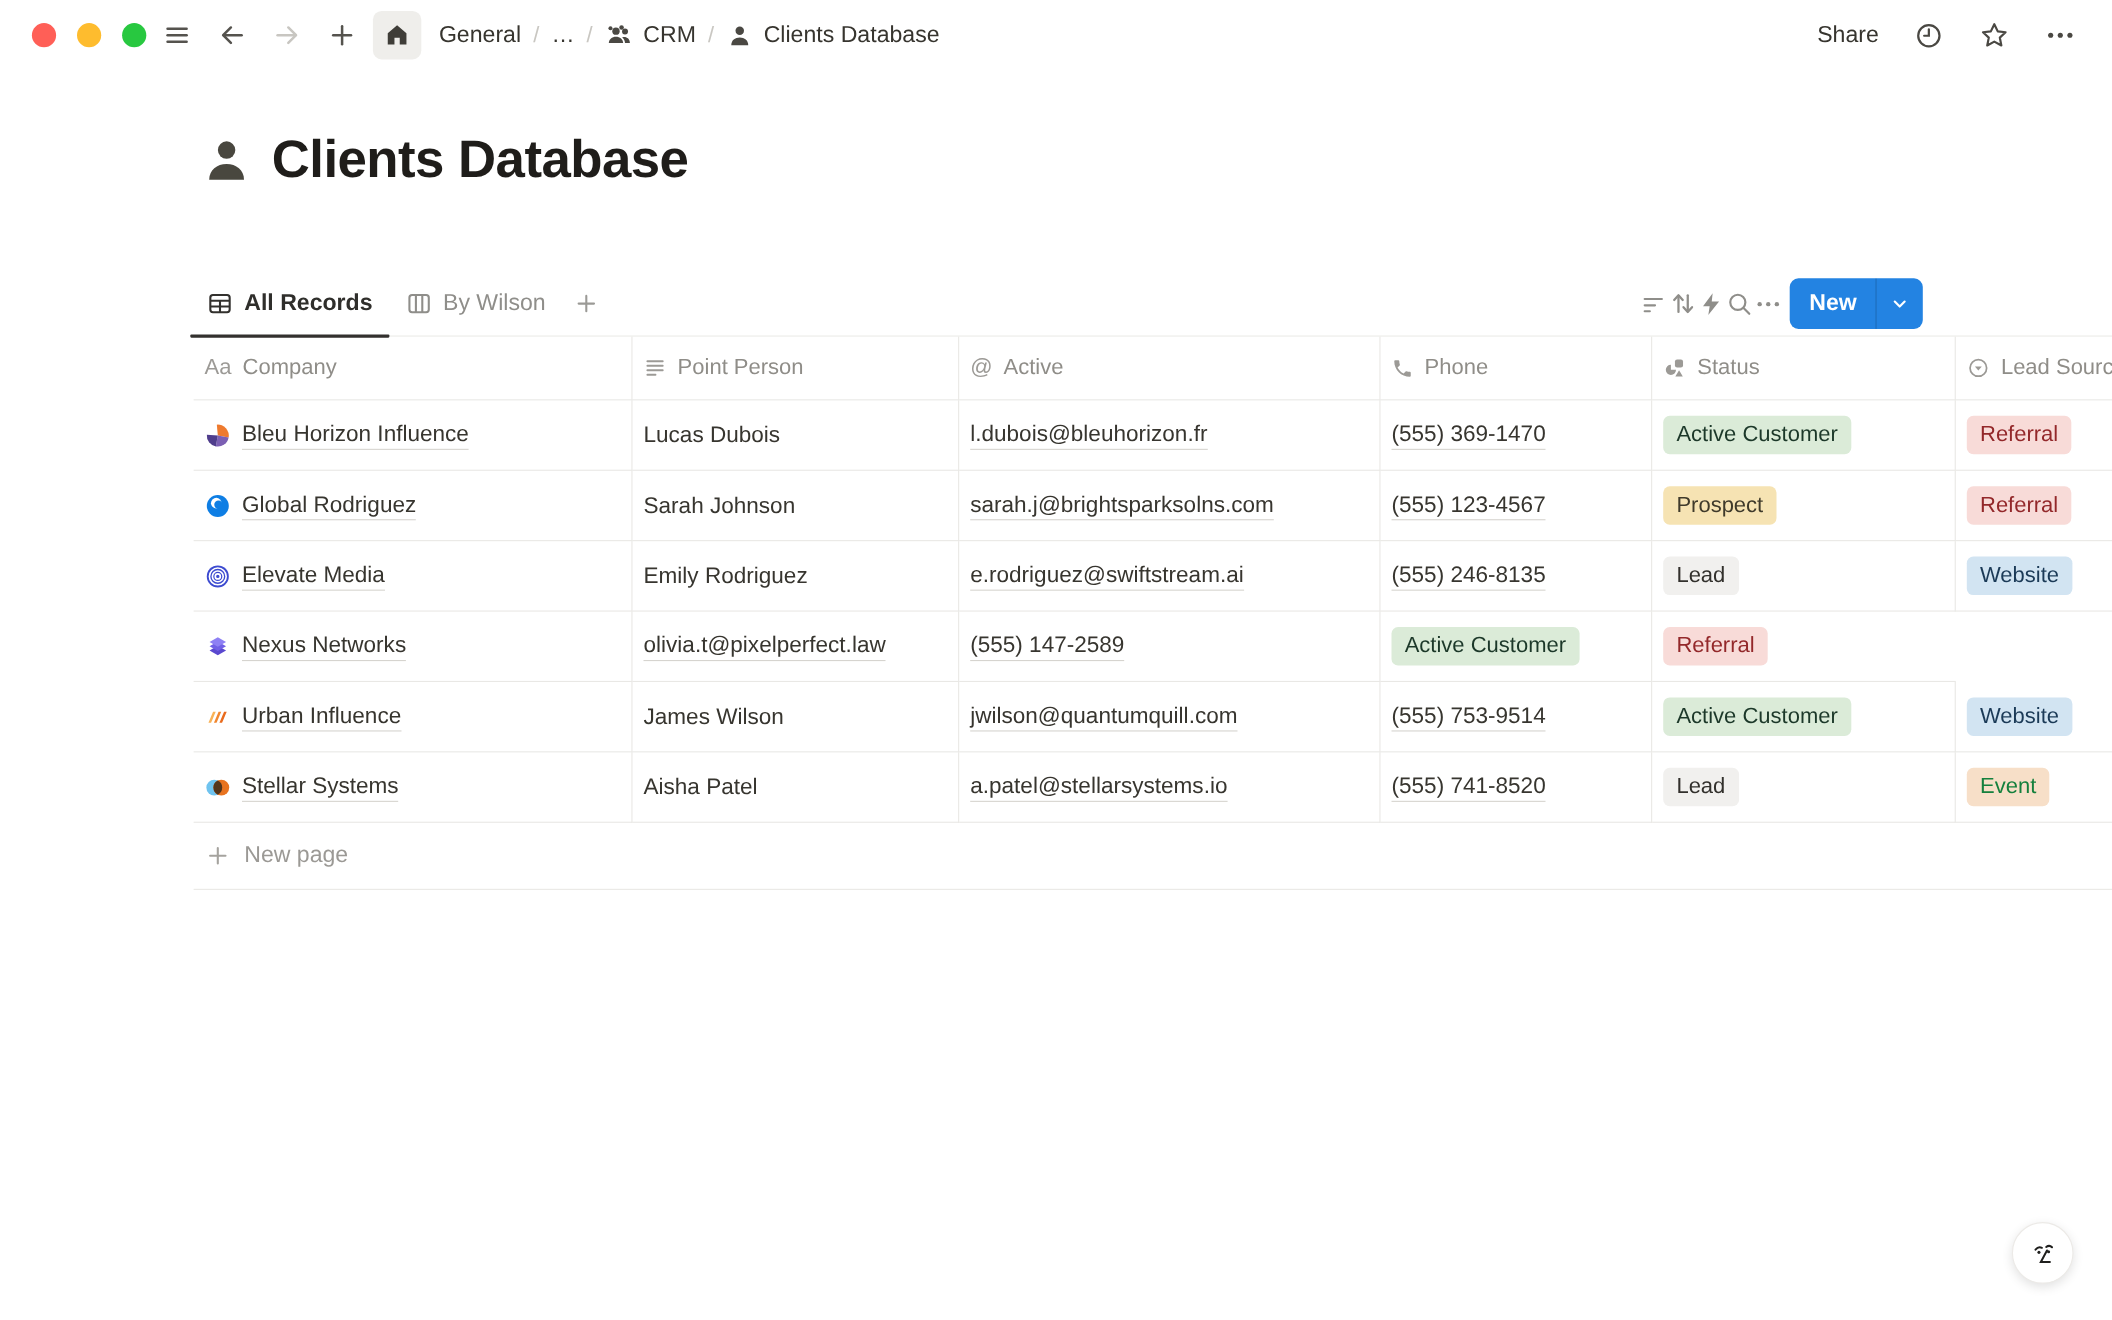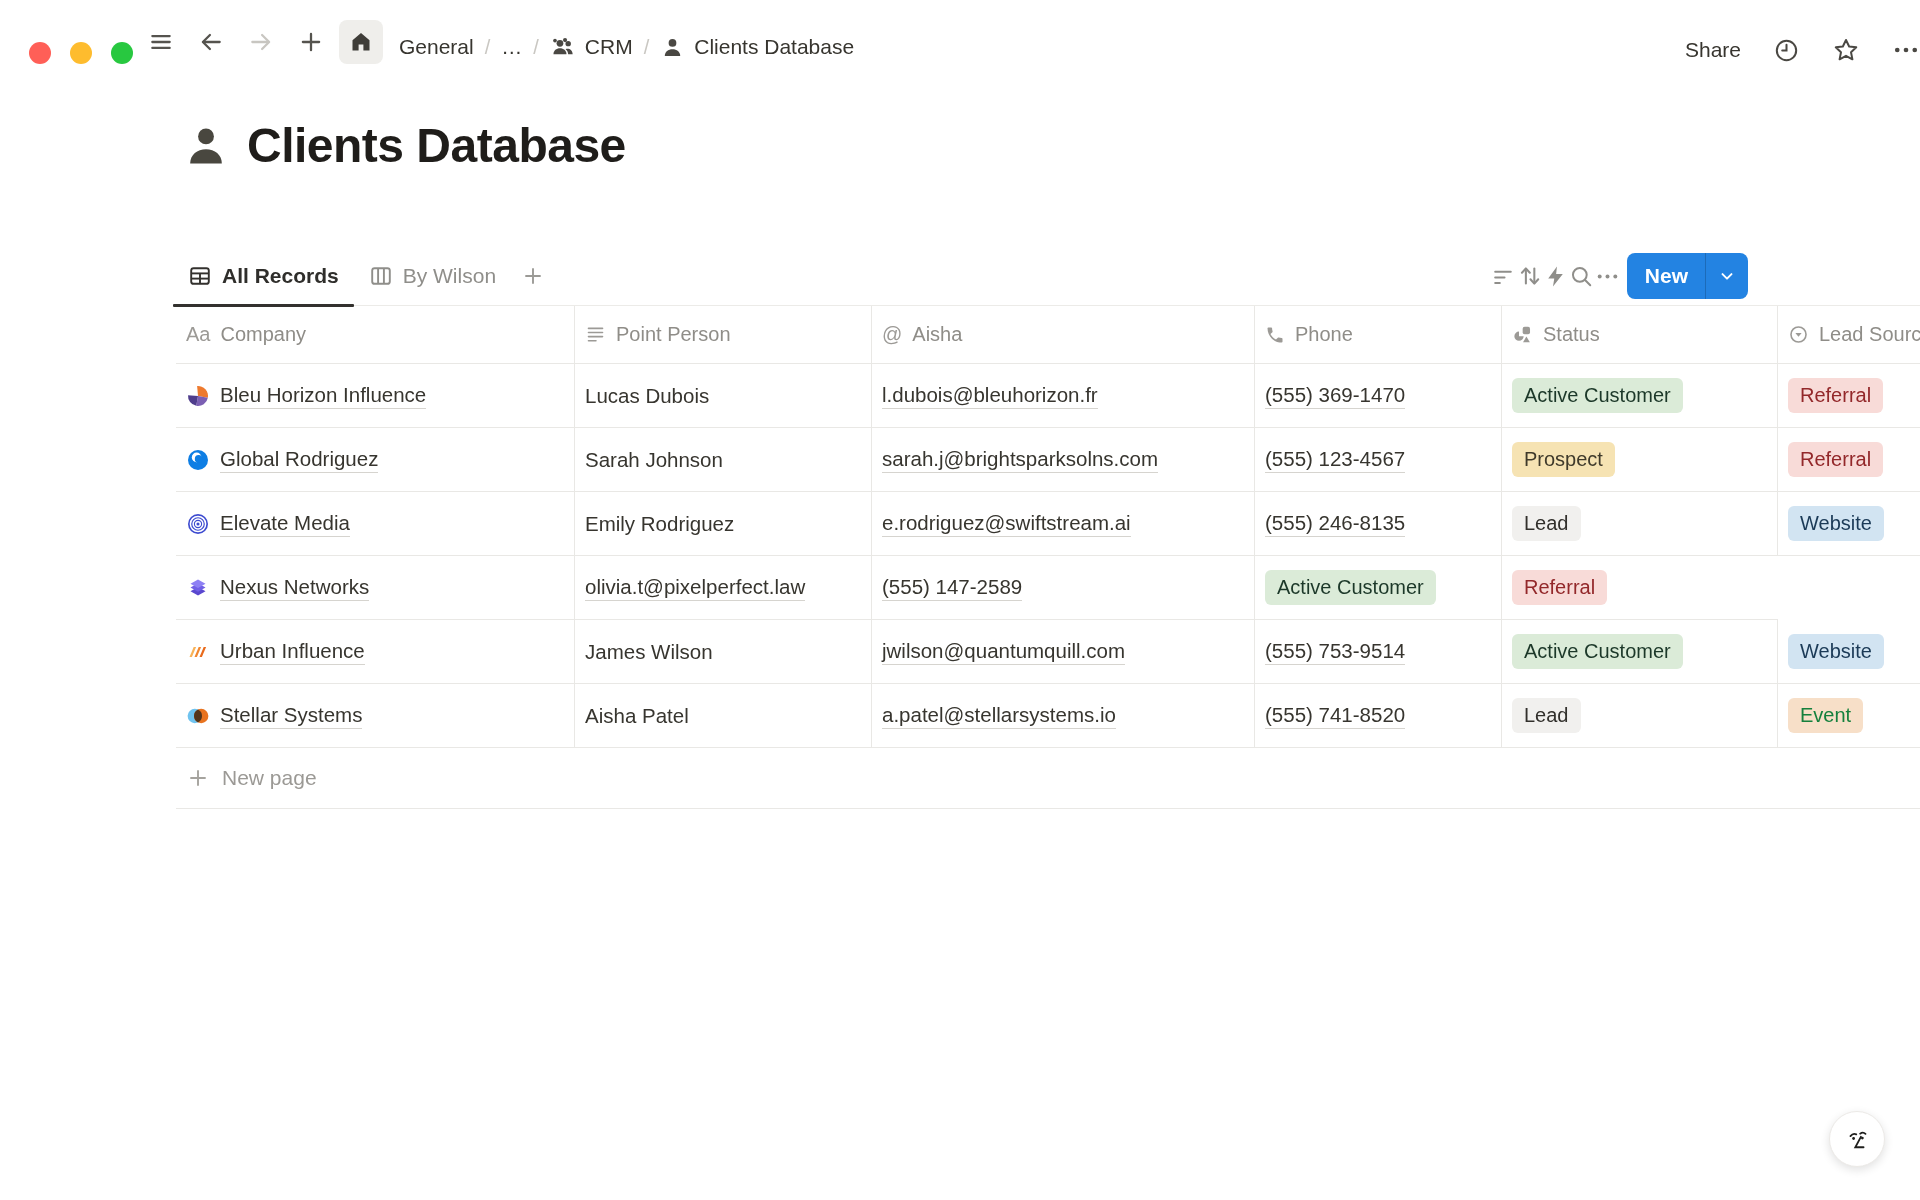--- a/index.html
+++ b/index.html
@@ -2,31 +2,31 @@
 <html><head>
 <meta charset="utf-8">
 <style>
   * { margin:0; padding:0; box-sizing:border-box; }
   html,body { width:1920px; height:1200px; overflow:hidden; background:#ffffff;
     font-family:"Liberation Sans", sans-serif; color:#37352F; }
   svg { display:block; }
 
   
   .topbar { position:absolute; top:0; left:0; width:1920px; height:64px;
-    display:flex; align-items:flex-end; background:#fff; }
+    display:flex; align-items:center; background:#fff; }
   .lights { display:flex; gap:19px; padding-left:29px; }
   .light { width:22px; height:22px; border-radius:50%; }
   .tbicon { width:44px; height:44px; display:flex; align-items:center; justify-content:center;
     margin-left:6px; border-radius:8px; cursor:default; }
   .tbicon:first-of-type { margin-left:22px; }
   .home-chip { background:#EFEEEB; }
   .crumbs { display:flex; align-items:center; margin-left:10px; font-size:21px; color:#37352F; }
   .crumb { display:flex; align-items:center; gap:9px; padding:4px 6px; border-radius:6px; }
   .crumb-sep { color:#C9C7C2; padding:0 5px; font-size:20px; }
-  .topbar-right { margin-left:auto; display:flex; align-items:center; gap:32px; }
+  .topbar-right { margin-left:auto; display:flex; align-items:center; gap:32px; padding-right:33px; }
   .share-label { font-size:21px; color:#37352F; }
 
   
   .title-row { position:absolute; top:118px; left:181px; display:flex; align-items:center; gap:16px; }
   .title-text { font-size:48px; font-weight:700; letter-spacing:-0.5px; color:#1F1D1A; }
 
   
   .view-row { position:absolute; top:246px; left:173px; width:1747px; height:60px;
     border-bottom:1px solid #ECEBE8; display:flex; align-items:center; }
   .tab { display:flex; align-items:center; gap:10px; height:60px; padding:0 15px;
@@ -276,21 +276,21 @@
           <line x1="4" y1="5" x2="20" y2="5"></line>
             <line x1="4" y1="9.7" x2="20" y2="9.7"></line>
           <line x1="4" y1="14.4" x2="20" y2="14.4"></line>
             <line x1="4" y1="19.1" x2="12.5" y2="19.1"></line>
         </svg>
       </span>
       <span>Point Person</span>
     </div>
     <div class="th">
       <span class="glyph-icon">@</span>
-      <span>Aisha</span>
+      <span>Active</span>
     </div>
     <div class="th">
       <span class="picon">
         <svg width="20" height="20" viewBox="0 0 24 24" fill="#9C9A96">
           <path d="M6.6 10.8c1.5 2.9 3.7 5.1 6.6 6.6l2.2-2.2c.3-.3.7-.4 1-.2 1.1.4 2.4.6 3.6.6.6 0 1 .4 1 1V20c0 .6-.4 1-1 1C10.6 21 3 13.4 3 4c0-.6.4-1 1-1h3.5c.6 0 1 .4 1 1 0 1.3.2 2.5.6 3.6.1.3 0 .7-.2 1l-2.3 2.2z"></path>
         </svg>
       </span>
       <span>Phone</span>
     </div>
     <div class="th">

